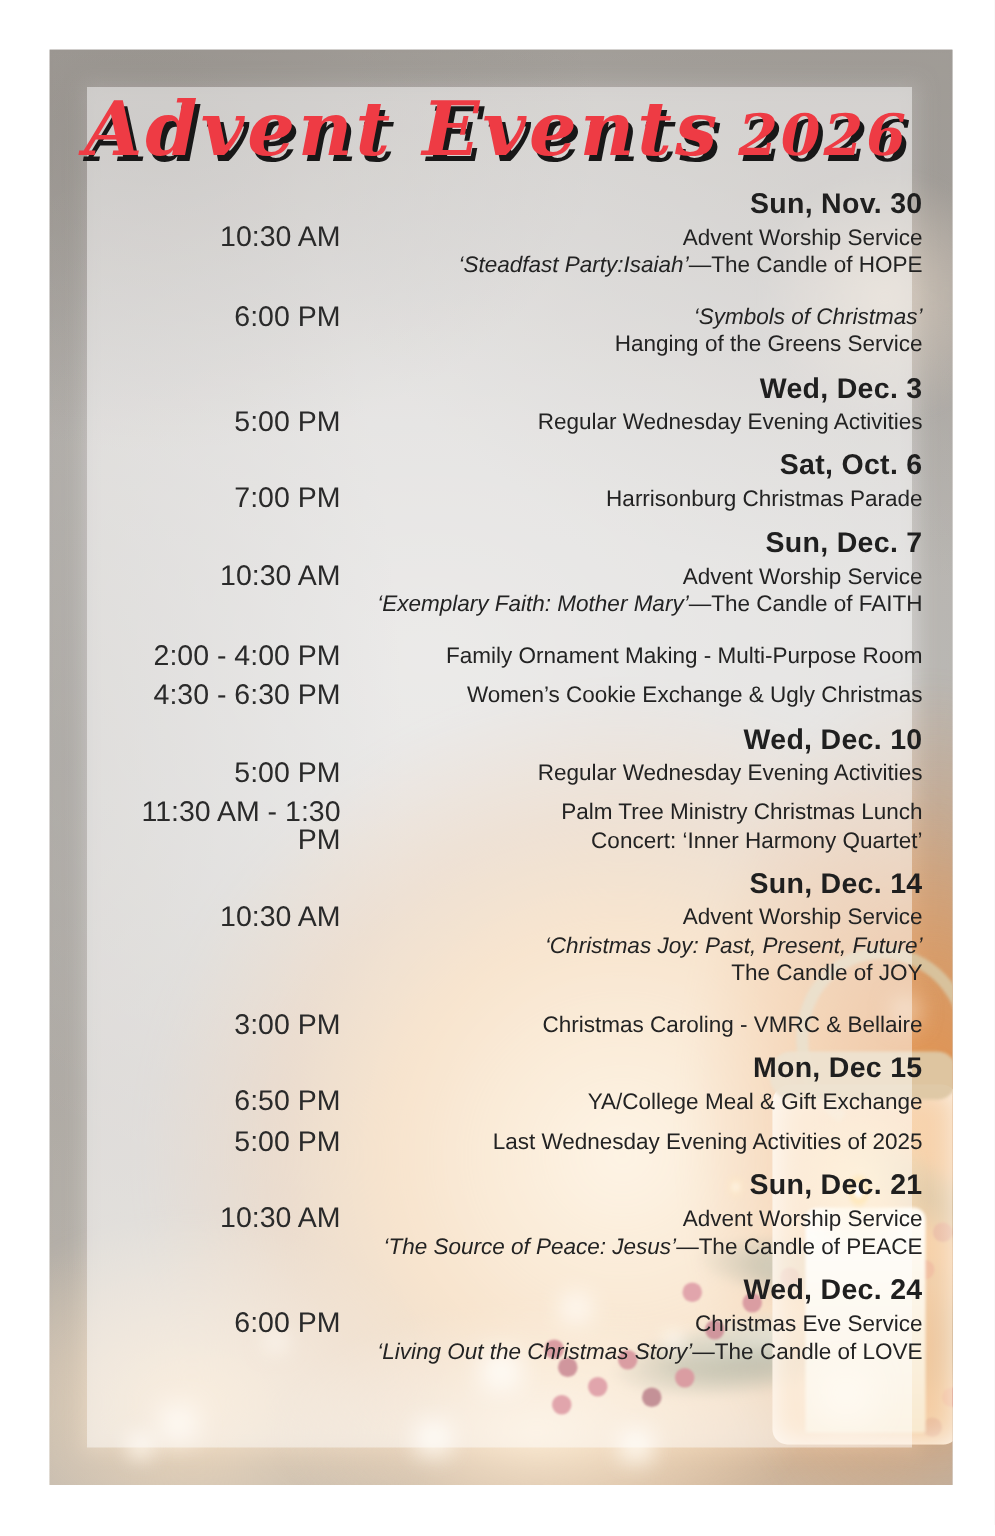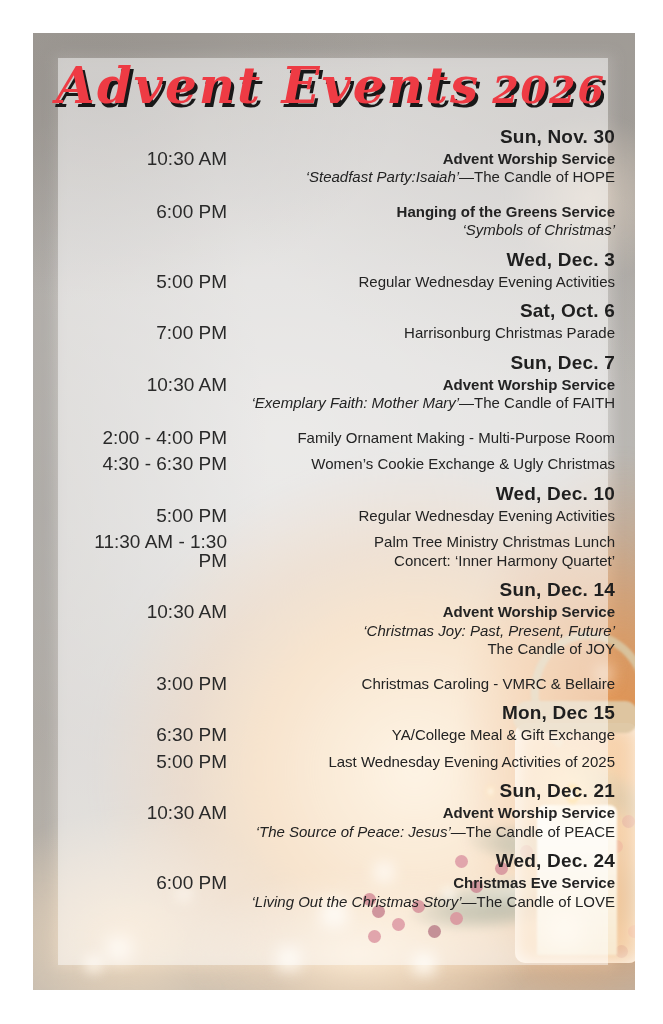--- a/index.html
+++ b/index.html
@@ -97,21 +97,21 @@
     text-shadow:3px 4px 0 #181818;white-space:nowrap;}
   .title .main{font-size:50px;}
   .title .year{font-size:38px;margin-left:12px;}
   .events{padding:4px 14px 0 42px;}
   .group{margin-bottom:6px;text-align:right;}
   .date{margin:0 0 2px;font-size:19px;font-weight:bold;color:#1f1f1f;letter-spacing:.2px;line-height:23px;}
   .item{display:flex;margin-bottom:8px;}
   .item.wide-gap{margin-bottom:16px;}
   .time{flex:none;width:152px;font-size:19px;color:#2a2a2a;line-height:18.5px;}
   .desc{flex:1;font-size:15px;color:#232323;line-height:18.5px;}
-  .seg-b{font-weight:bold;margin-left:16px;}
+  .seg-b{font-weight:normal;margin-left:16px;}
   .seg-i{font-style:italic;}
 </style>
 </head>
 <body>
 
 <div class="poster">
   <div class="photo">
     <div class="marble"></div>
     <div class="glow glow-main"></div>
     <div class="glow glow-edge"></div>
@@ -147,22 +147,22 @@
             <div class="item wide-gap">
     <div class="time">10:30 AM</div>
     <div class="desc">
                 <div class="line"><span class="seg-b">Advent Worship Service</span></div>
                 <div class="line"><span class="seg-i">‘Steadfast Party:Isaiah’</span><span class="seg-r">—The Candle of HOPE</span></div>
               </div>
   </div>
             <div class="item">
     <div class="time">6:00 PM</div>
     <div class="desc">
+                <div class="line"><span class="seg-i">‘Symbols of Christmas’</span></div>
                 <div class="line"><span class="seg-b">Hanging of the Greens Service</span></div>
-                <div class="line"><span class="seg-i">‘Symbols of Christmas’</span></div>
               </div>
   </div>
           </div>
   </section>
         <section class="group">
     <h2 class="date">Wed, Dec. 3</h2>
     <div class="items">
             <div class="item">
     <div class="time">5:00 PM</div>
     <div class="desc">
@@ -244,21 +244,21 @@
     <div class="desc">
                 <div class="line"><span class="seg-r">Christmas Caroling - VMRC &amp; Bellaire</span></div>
               </div>
   </div>
           </div>
   </section>
         <section class="group">
     <h2 class="date">Mon, Dec 15</h2>
     <div class="items">
             <div class="item">
-    <div class="time">6:30 PM</div>
+    <div class="time">6:50 PM</div>
     <div class="desc">
                 <div class="line"><span class="seg-r">YA/College Meal &amp; Gift Exchange</span></div>
               </div>
   </div>
           </div>
   </section>
         <section class="group">
     <div class="items">
             <div class="item">
     <div class="time">5:00 PM</div>

